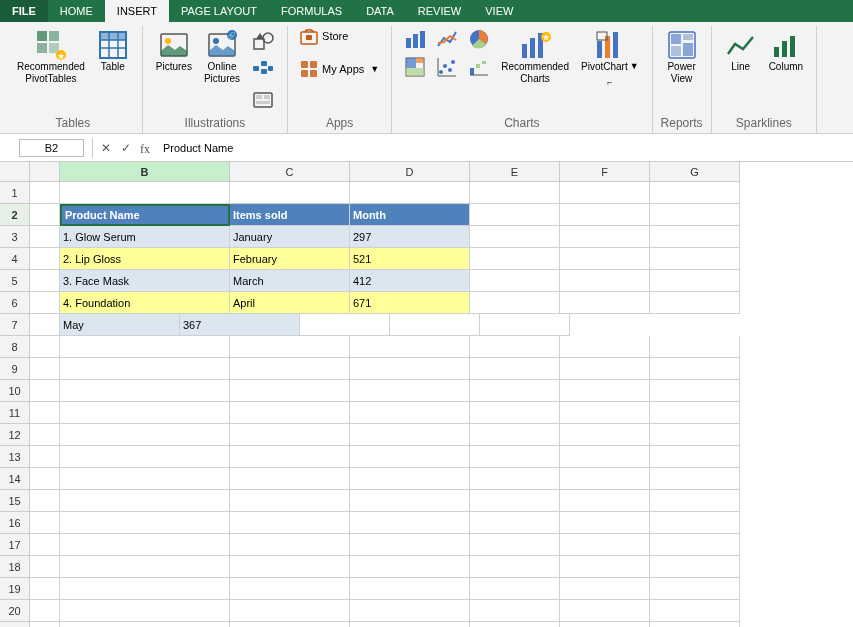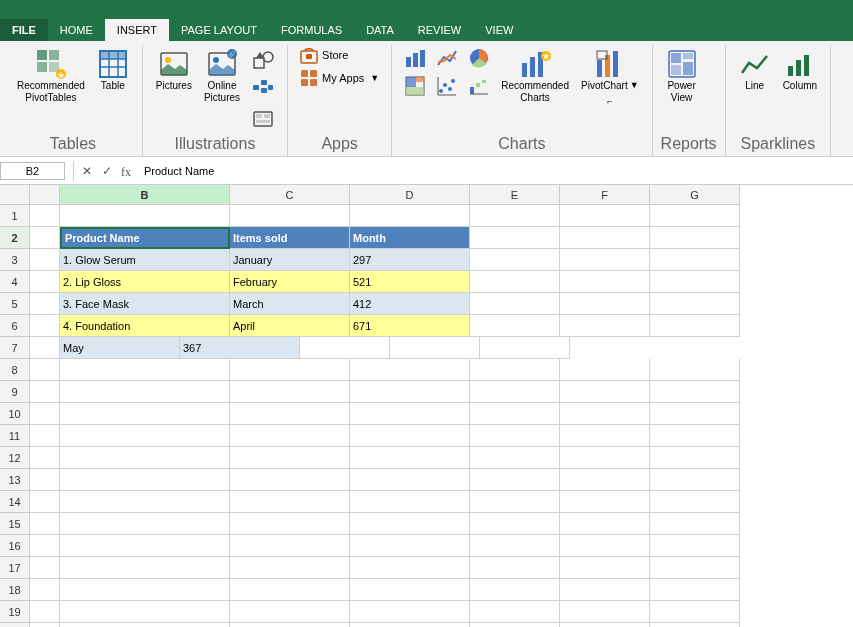--- a/index.html
+++ b/index.html
@@ -1,41 +1,41 @@
 <!DOCTYPE html>
 <html><head>
   <meta charset="utf-8">
   <style>
     * { box-sizing: border-box; margin: 0; padding: 0; }
     body { font-family: 'Segoe UI', Arial, sans-serif; font-size: 12px; background: #fff; }
 
     
     .ribbon-tabs { display: flex; background: #217346; }
-    .ribbon-tab { color: #fff; padding: 5px 12px; font-size: 11px; cursor: pointer; font-weight: 500; margin-top: 19px; }
+    .ribbon-tab { color: #fff; padding: 5px 12px; font-size: 11px; cursor: pointer; font-weight: 500; }
     .ribbon-tab.active { background: #f3f3f3; color: #000; }
     .ribbon-tab.file { background: #1a5c38; padding: 5px 12px; font-weight: bold; }
 
     
     .ribbon-content { display: flex; padding: 4px 0 0 4px; background: #f3f3f3; border-bottom: 1px solid #d0d0d0; min-height: 85px; }
 
     .ribbon-group { display: flex; flex-direction: column; border-right: 1px solid #d0d0d0; padding: 0 8px; }
     .ribbon-group-items { display: flex; flex: 1; align-items: flex-start; gap: 2px; }
-    .ribbon-group-label { font-size: 16px; color: #666; text-align: center; padding: 2px 0 3px; margin-top: auto; }
+    .ribbon-group-label { font-size: 12px; color: #666; text-align: center; padding: 2px 0 3px; margin-top: auto; }
 
     .ribbon-btn { display: flex; flex-direction: column; align-items: center; padding: 3px 5px; cursor: pointer; border-radius: 2px; min-width: 42px; }
     .ribbon-btn .icon { width: 32px; height: 32px; display: flex; align-items: center; justify-content: center; }
     .ribbon-btn .btn-label { font-size: 10px; text-align: center; line-height: 1.2; }
 
     .ribbon-btn-small { display: flex; flex-direction: column; align-items: center; padding: 2px 4px; cursor: pointer; border-radius: 2px; }
     .ribbon-btn-small .icon { width: 24px; height: 24px; display: flex; align-items: center; justify-content: center; }
     .ribbon-vertical-item { display: flex; align-items: center; gap: 4px; padding: 1px 4px; cursor: pointer; border-radius: 2px; font-size: 11px; }
     .ribbon-vertical-item .icon-sm { width: 18px; height: 18px; display: flex; align-items: center; justify-content: center; }
 
     
-    .formula-bar { display: flex; align-items: center; border-bottom: 1px solid #ccc; padding: 2px 0; background: #fff; height: 28px; }
+    .formula-bar { display: flex; align-items: center; border-bottom: 1px solid #ccc; padding: 2px 19px; background: #fff; height: 28px; }
     .cell-ref { width: 65px; border: 1px solid #bbb; padding: 2px 4px; font-size: 11px; text-align: center; margin-right: 4px; }
     .formula-sep { width: 1px; background: #ccc; height: 20px; margin: 0 4px; }
     .formula-btns { display: flex; gap: 2px; margin-right: 4px; }
     .formula-btn { width: 18px; height: 18px; display: flex; align-items: center; justify-content: center; cursor: pointer; color: #555; font-size: 12px; }
     .formula-input { flex: 1; border: none; outline: none; font-size: 11px; padding: 1px 4px; }
 
     
     .spreadsheet { display: flex; flex-direction: column; overflow: auto; }
     .sheet-header-row { display: flex; }
     .corner-cell { width: 30px; min-width: 30px; height: 20px; background: #f3f3f3; border-right: 1px solid #ccc; border-bottom: 1px solid #ccc; }
@@ -165,21 +165,21 @@
               <rect x="4" y="12" width="14" height="3" fill="#ccc"></rect>
             </svg>
           </div>
         </div>
       </div>
     </div>
     <div class="ribbon-group-label">Illustrations</div>
   </div>
 
   <div class="ribbon-group">
-    <div class="ribbon-group-items" style="flex-direction:column;gap:3px;">
+    <div class="ribbon-group-items" style="flex-direction:column;gap:13px;">
       <div class="ribbon-vertical-item">
         <div class="icon-sm">
           <svg width="18" height="18" viewBox="0 0 18 18">
             <rect x="1" y="5" width="16" height="12" rx="1" fill="none" stroke="#c55a11" stroke-width="1.5"></rect>
             <path d="M5 5 C5 2 13 2 13 5" fill="none" stroke="#c55a11" stroke-width="1.5"></path>
             <rect x="6" y="8" width="6" height="5" rx="1" fill="#c55a11"></rect>
           </svg>
         </div>
         <span>Store</span>
       </div>

